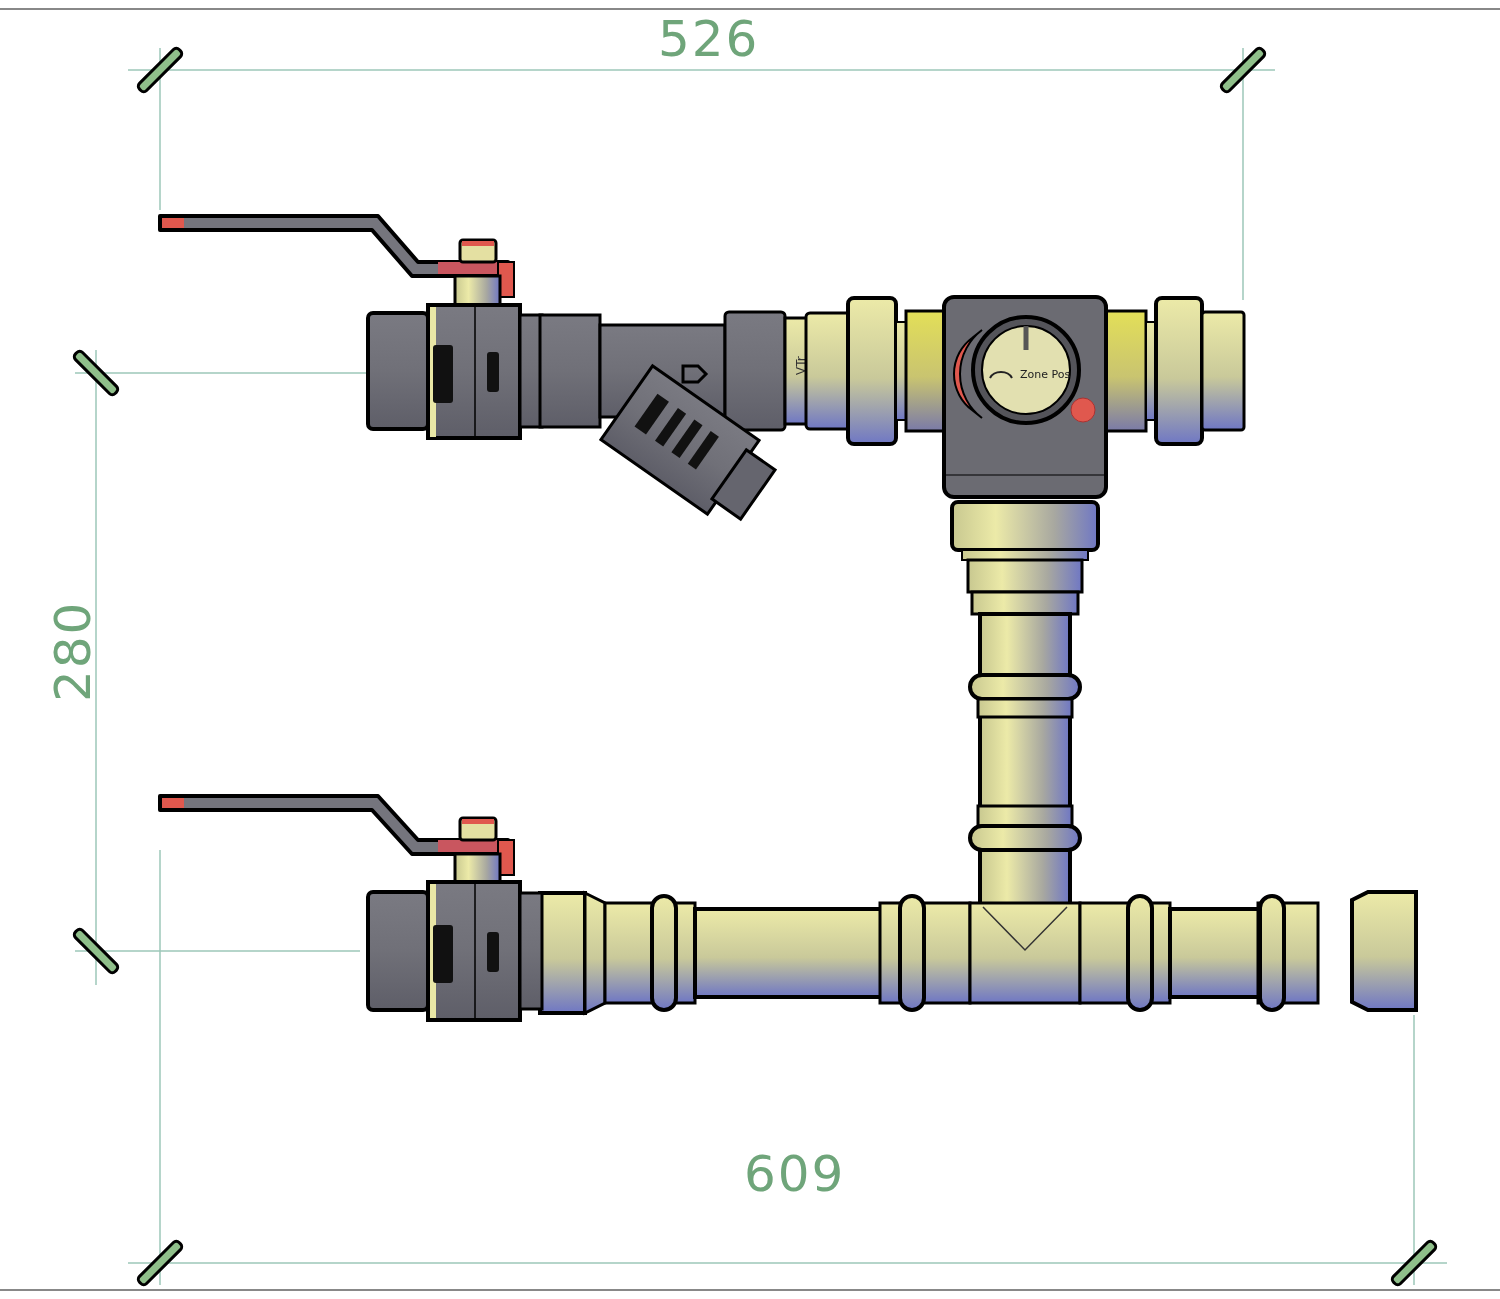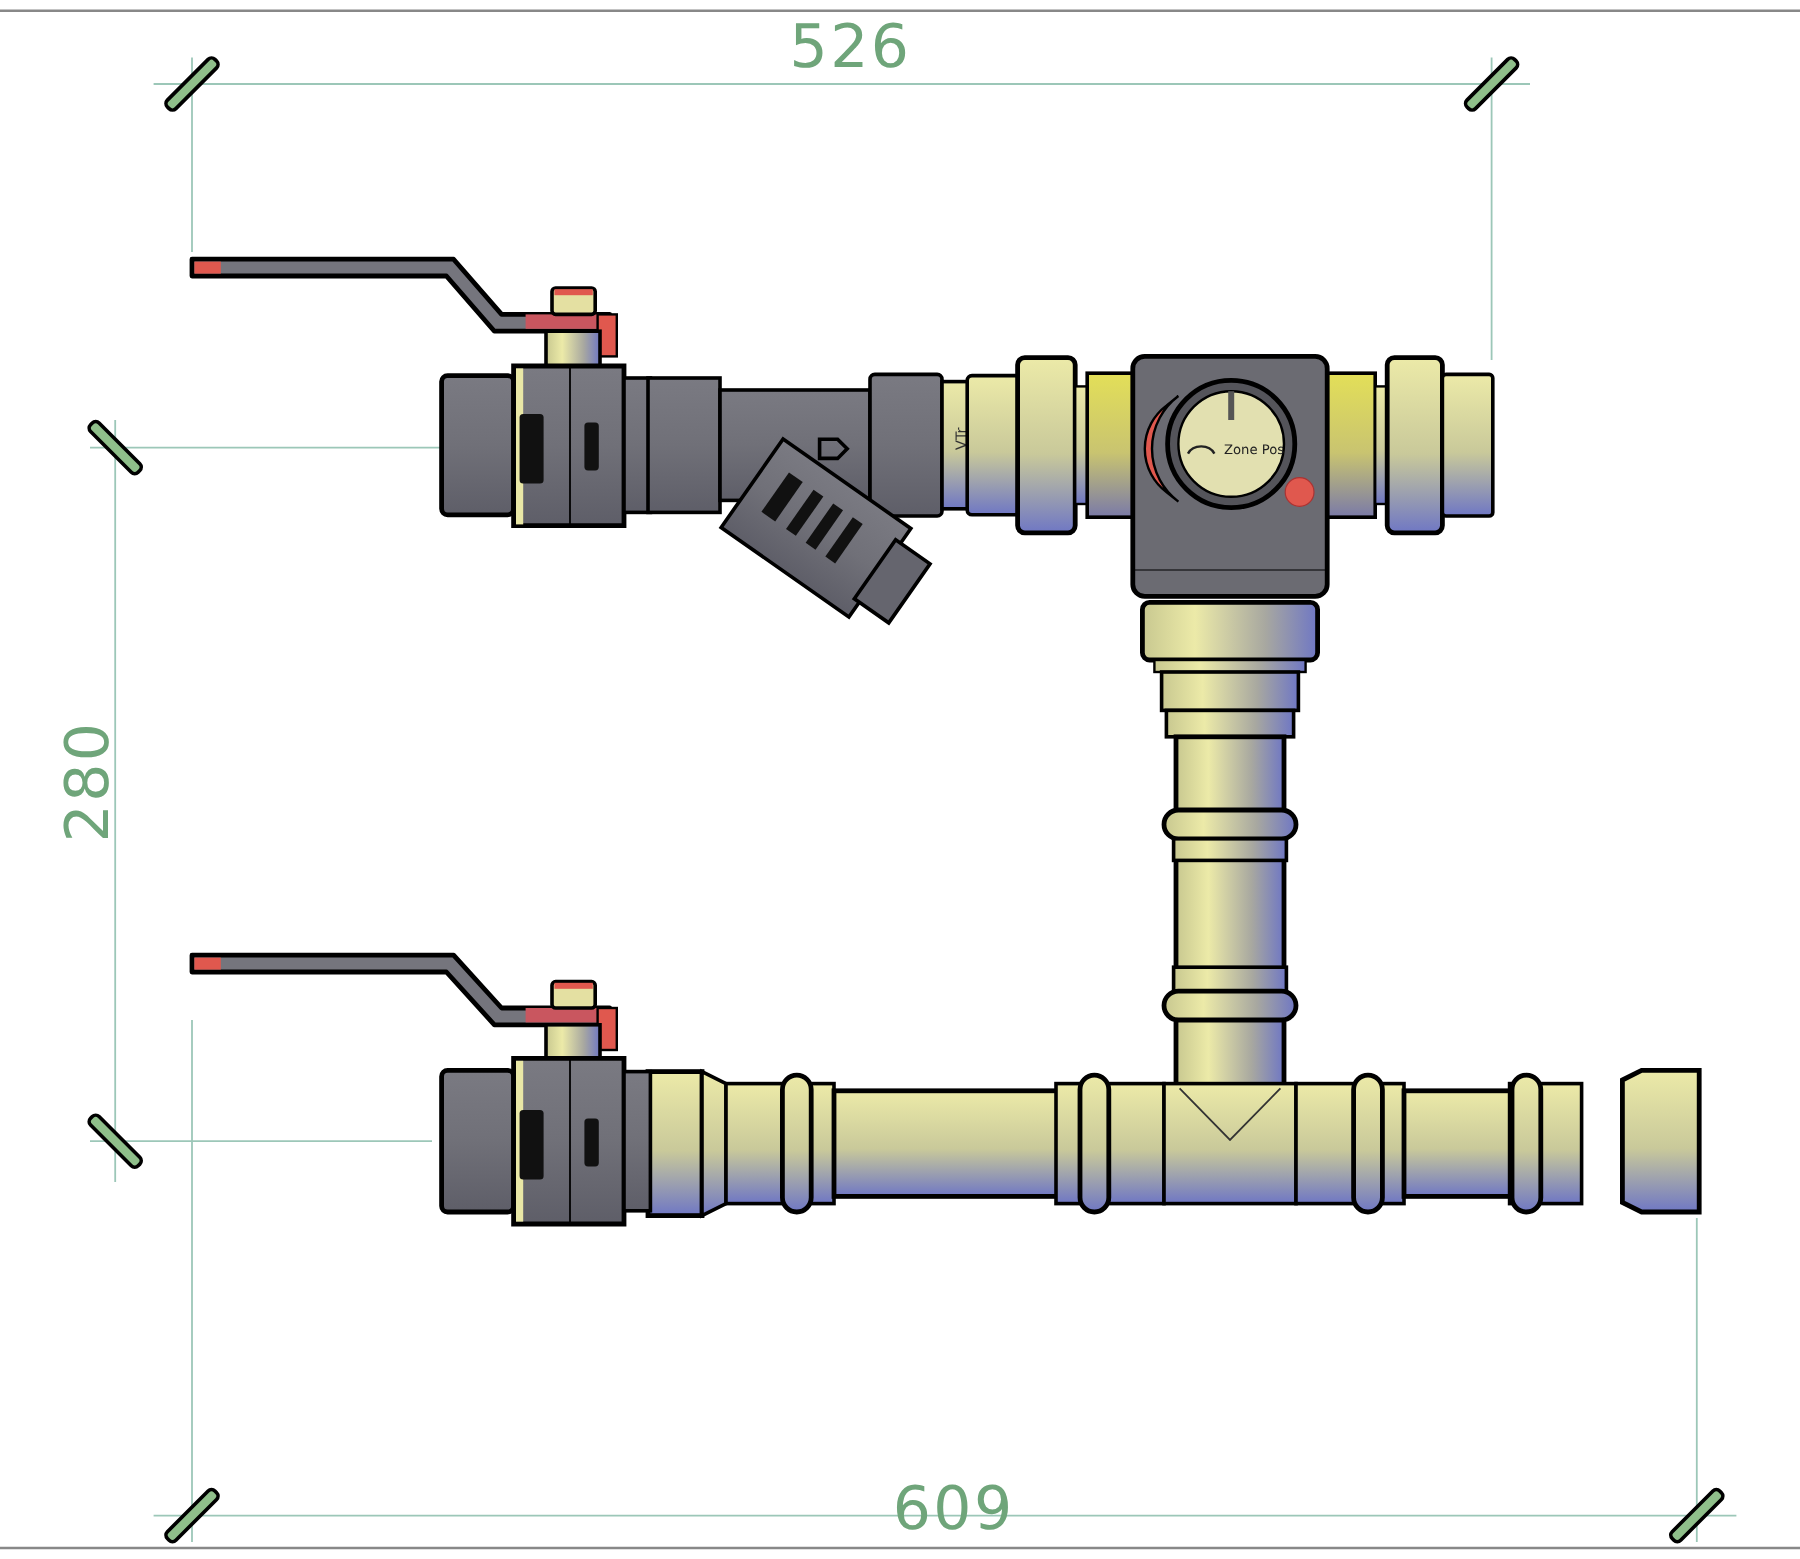--- a/index.html
+++ b/index.html
@@ -1,20 +1,20 @@
 <!DOCTYPE html>
 <html><head>
 <meta charset="utf-8">
 <style>
   html,body{margin:0;padding:0;background:#ffffff;}
   body{width:1500px;height:1299px;position:relative;overflow:hidden;font-family:"DejaVu Sans",sans-serif;}
   #canvas{position:absolute;left:0;top:0;width:1500px;height:1299px;}
   .dim-label{position:absolute;color:#6fa57a;font-family:"DejaVu Sans",sans-serif;font-weight:400;font-size:50px;letter-spacing:2px;line-height:1;text-align:right;}
   .dim-top{left:658px;top:14px;}
-  .dim-bottom{left:744px;top:1232px;}
+  .dim-bottom{left:744px;top:1149px;}
   .dim-left{left:28px;top:632px;transform:rotate(-90deg);transform-origin:50% 50%;width:90px;text-align:center;}
 </style>
 </head>
 <body>
 
 <div id="canvas">
 <svg width="1500" height="1299" viewBox="0 0 1500 1299" xmlns="http://www.w3.org/2000/svg">
   <defs>
     <linearGradient id="brassV" x1="0" y1="0" x2="0" y2="1">
       <stop offset="0" stop-color="#eceaa8"></stop>

